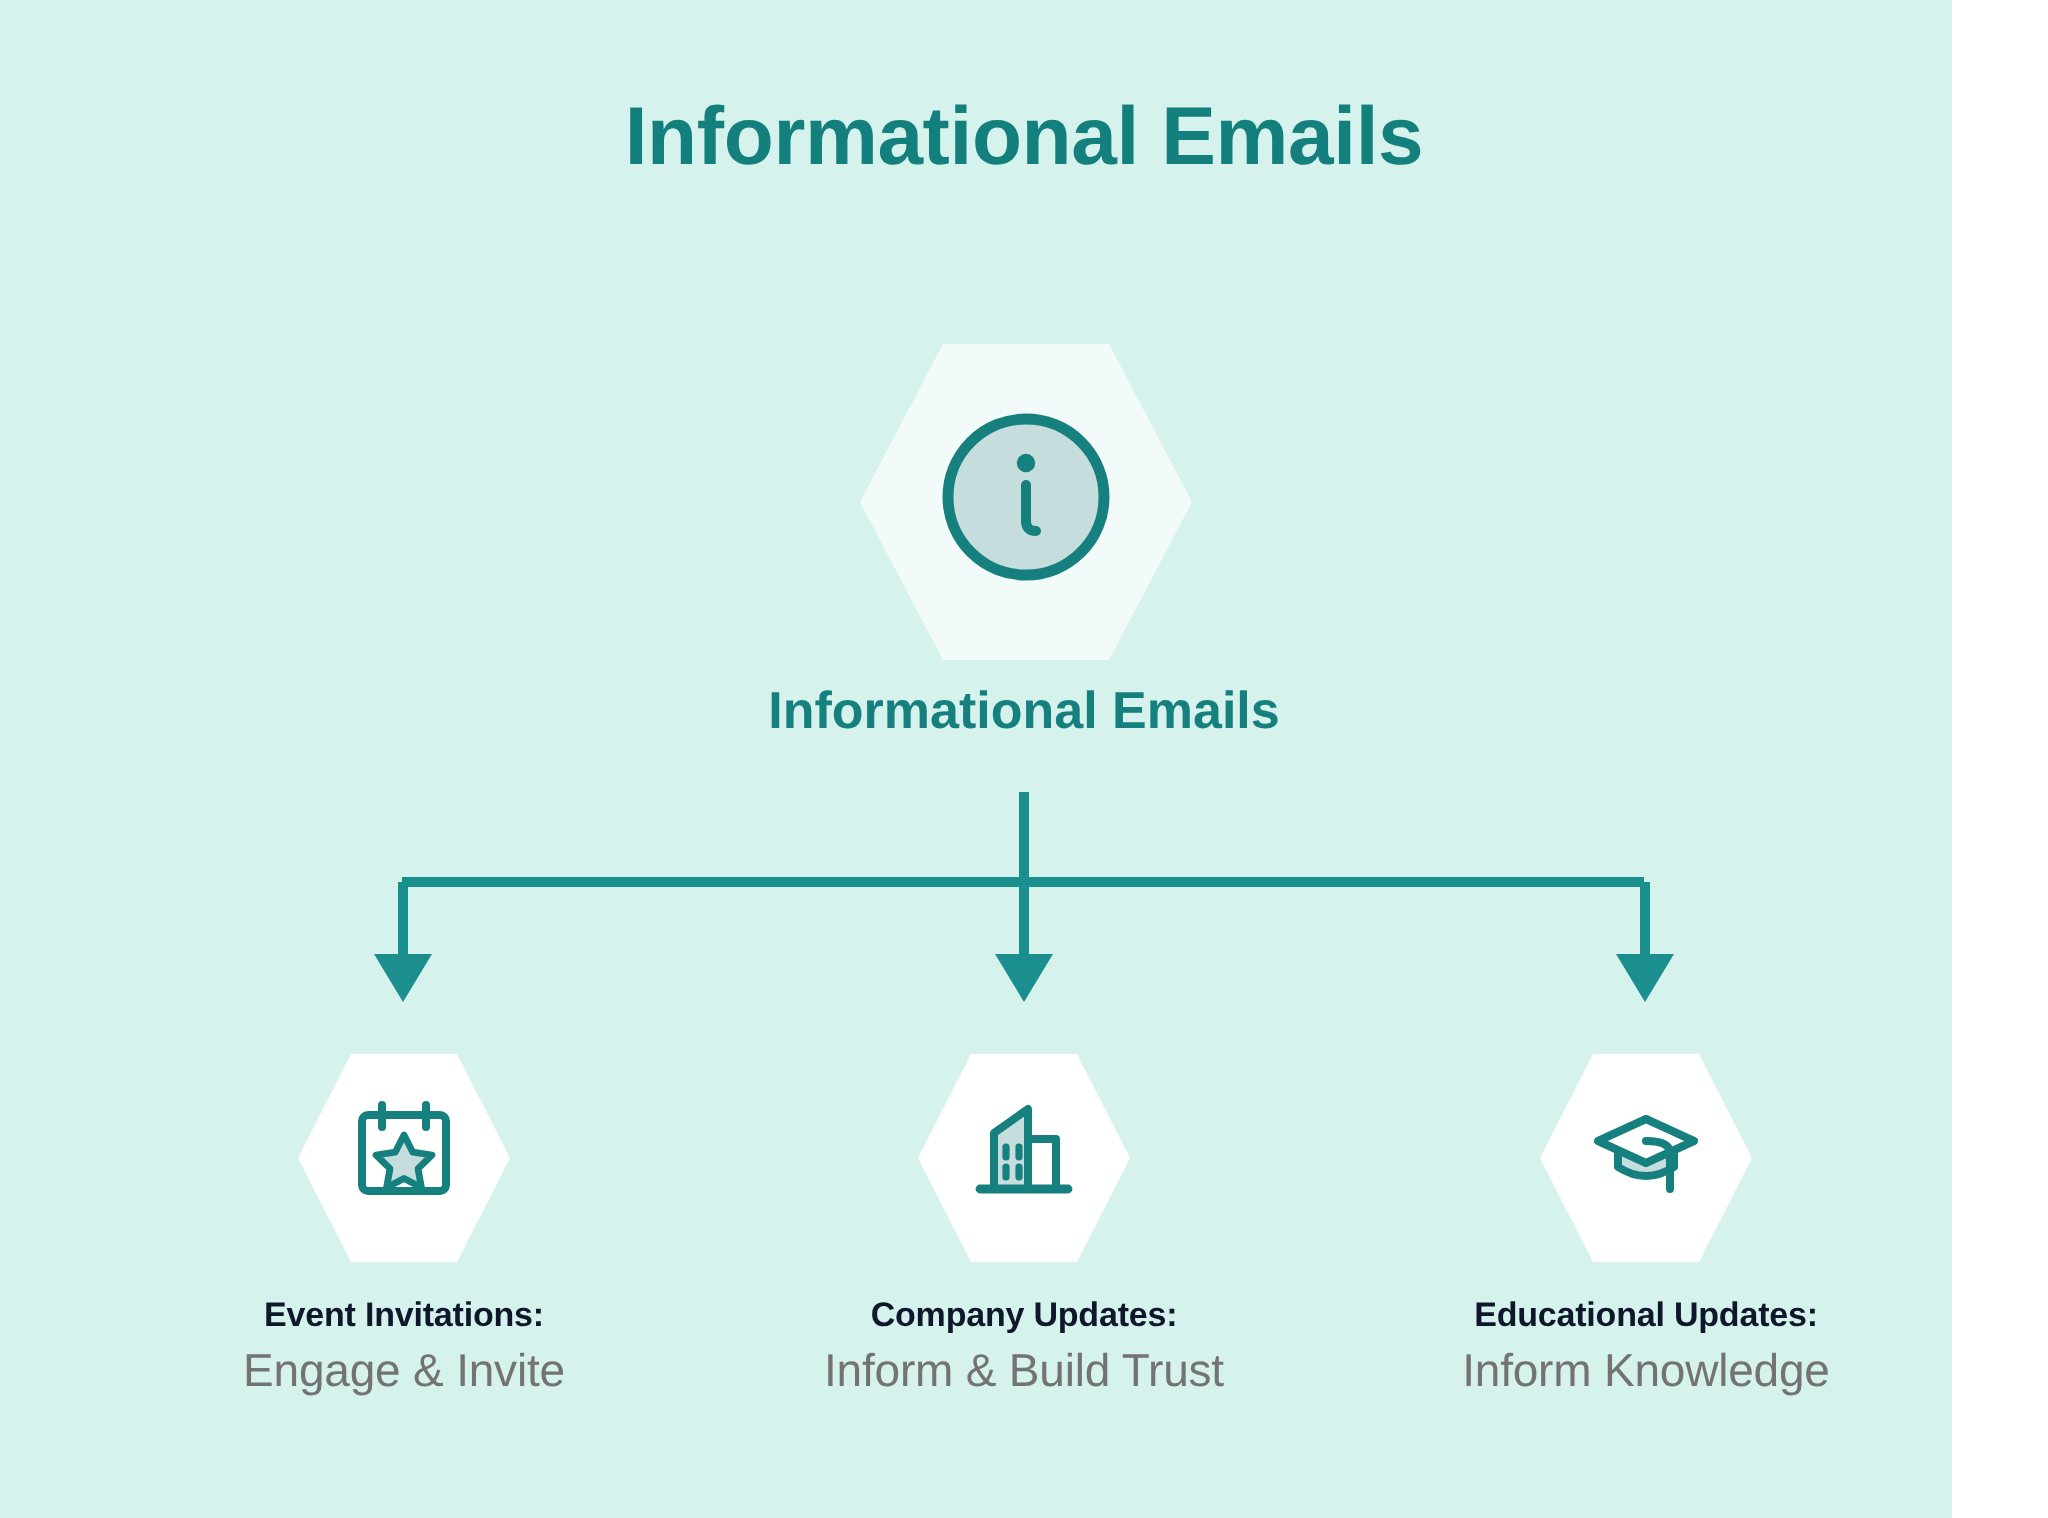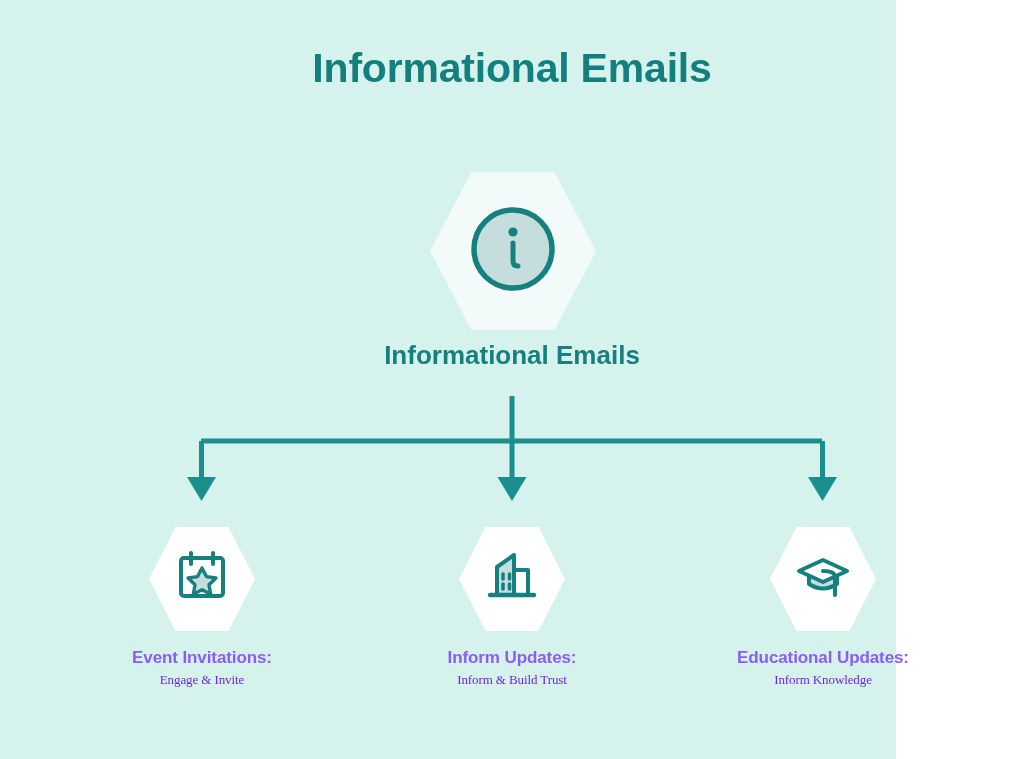--- a/index.html
+++ b/index.html
@@ -9,21 +9,21 @@
   }
   body {
     width: 1024px;
     height: 759px;
     overflow: hidden;
     font-family: "Liberation Sans", sans-serif;
   }
 
   #diagram {
     position: relative;
-    width: 896px;
+    width: 976px;
     height: 759px;
     background: #d6f2ec;
   }
 
   
   .page-title {
     position: absolute;
     left: 0;
     top: 46px;
     width: 1024px;
@@ -110,31 +110,30 @@
 
   .child-text {
     margin-top: 18px;
     text-align: center;
     line-height: 1.1;
   }
   .child-title {
     display: block;
     font-size: 17px;
     font-weight: bold;
-    color: #8b5cf6;
+    color: #0f172a;
     letter-spacing: -0.1px;
   }
   .child-sub {
     display: block;
     margin-top: 5px;
-    font-size: 13px;
+    font-size: 23px;
     font-weight: normal;
-    color: #6d28d9;
+    color: #737373;
     letter-spacing: -0.1px;
-    font-family: Liberation Serif, serif;
   }
 </style>
 </head>
 <body>
 
 <div id="diagram">
 
   <div class="page-title">Informational Emails</div>
 
   <svg id="connectors" viewBox="0 0 1024 759">
@@ -193,21 +192,21 @@
           <path d="M 31 22 L 45 22 L 45 47 L 31 47 Z" fill="#ffffff" stroke="#16807f" stroke-width="4" stroke-linejoin="round"></path>
           <path d="M 7 47 L 51 47" stroke="#16807f" stroke-width="4.4" stroke-linecap="round"></path>
           <path d="M 20 26 L 20 31" stroke="#16807f" stroke-width="3.6" stroke-linecap="round"></path>
           <path d="M 26.5 26 L 26.5 31" stroke="#16807f" stroke-width="3.6" stroke-linecap="round"></path>
           <path d="M 20 36 L 20 41" stroke="#16807f" stroke-width="3.6" stroke-linecap="round"></path>
           <path d="M 26.5 36 L 26.5 41" stroke="#16807f" stroke-width="3.6" stroke-linecap="round"></path>
         </svg>
       </span>
     </div>
     <div class="child-text">
-      <span class="child-title">Inform Updates:</span>
+      <span class="child-title">Company Updates:</span>
       <span class="child-sub">Inform &amp; Build Trust</span>
     </div>
   </div>
 
   <div class="child-node c2">
     <div class="child-hex-wrap">
       <div class="hex"></div>
       <span class="child-icon">
         <svg width="60" height="58" viewBox="0 0 60 58">
           <path d="M 16 26 L 16 36 q 14 9 28 0 L 44 26 Z" fill="#c5dedd" stroke="#16807f" stroke-width="4" stroke-linejoin="round"></path>

